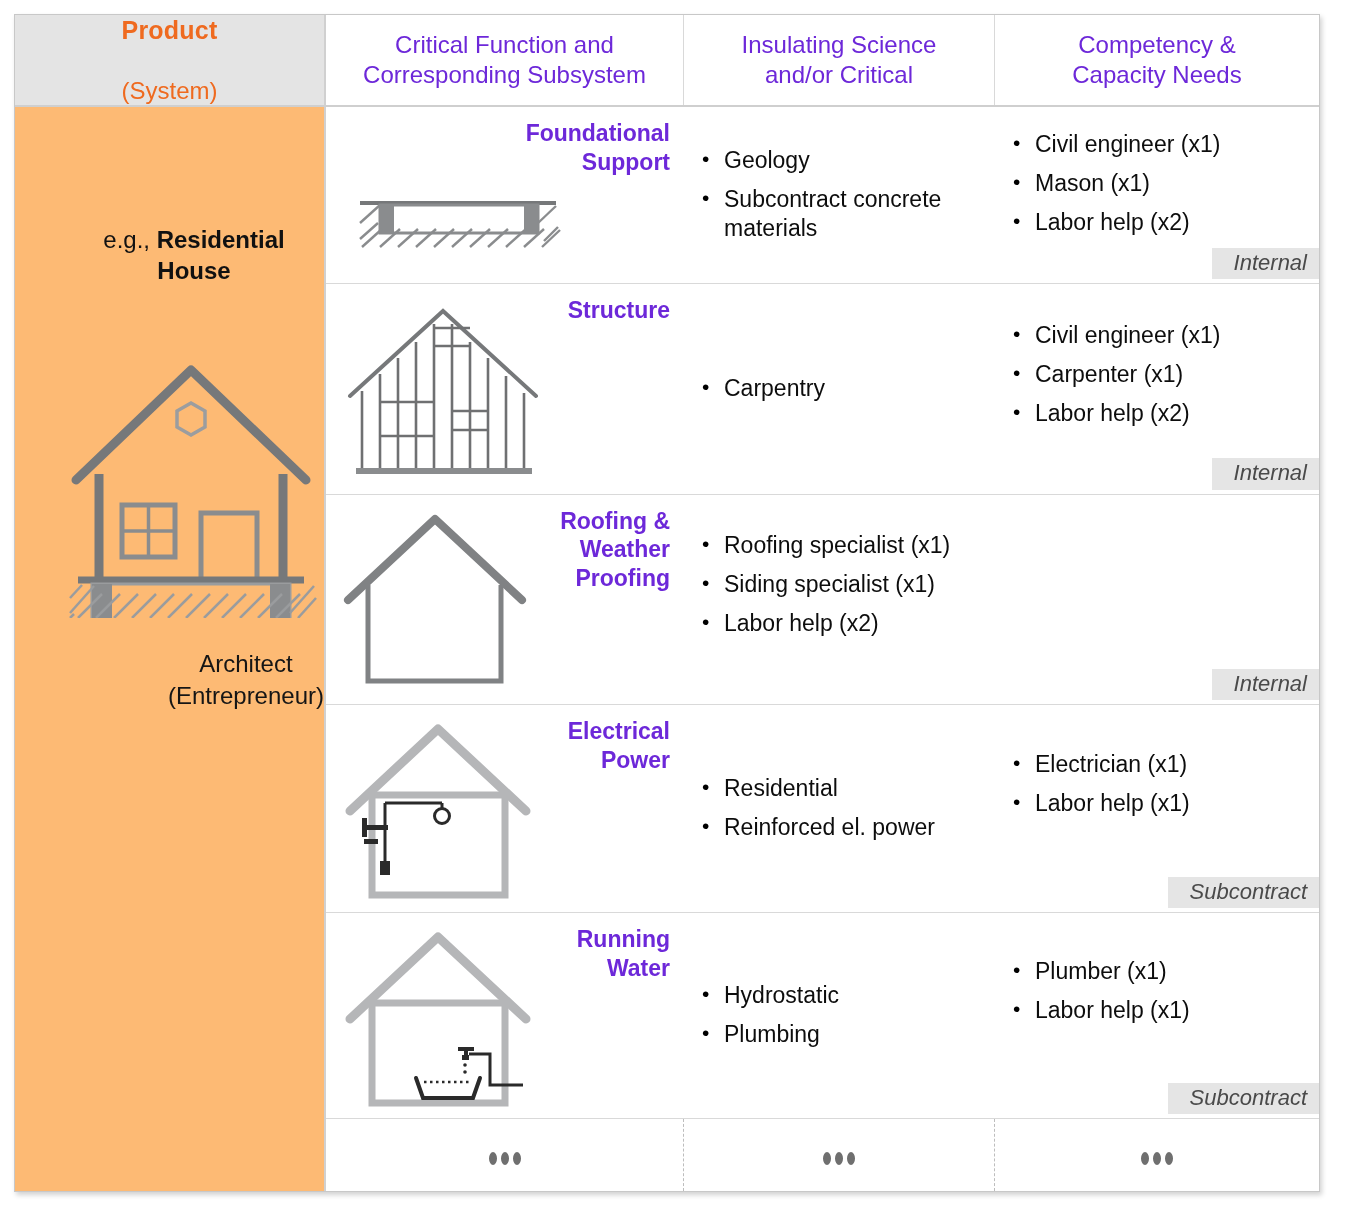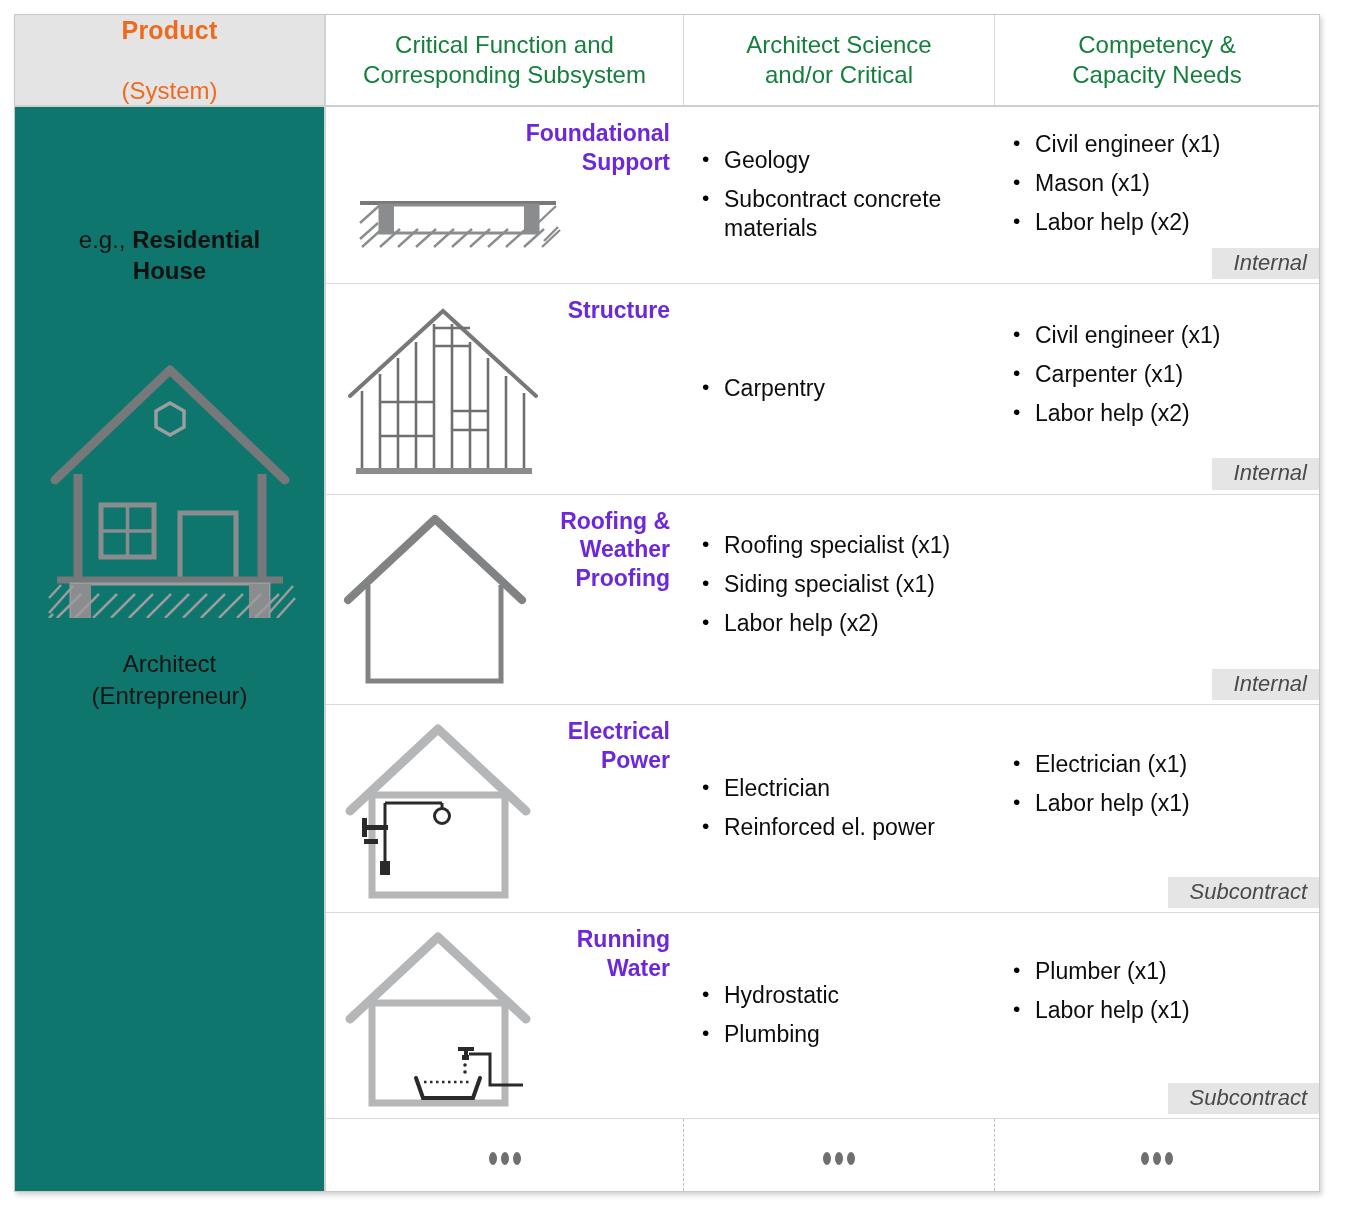--- a/index.html
+++ b/index.html
@@ -53,25 +53,25 @@
     font-weight: bold;
     font-size: 25px;
     letter-spacing: .2px;
   }
   .product-head .t2 {
     color: #ef6a1f;
     font-size: 24px;
   }
   .product-body {
     flex: 1 1 auto;
-    background: #0f766e;
+    background: #fdba74;
     position: relative;
     display: flex;
     flex-direction: column;
-    align-items: center;
+    align-items: flex-end;
   }
   .product-example {
     margin-top: 118px;
     text-align: center;
     font-size: 24px;
     color: #111;
     line-height: 1.28;
     width: 260px;
   }
   .product-example b { font-weight: bold; }
@@ -98,21 +98,21 @@
     height: 92px;
     flex: 0 0 92px;
     display: flex;
     border-bottom: 2px solid #cfcfcf;
   }
   .th {
     display: flex;
     align-items: center;
     justify-content: center;
     text-align: center;
-    color: #15803d;
+    color: #6d28d9;
     font-size: 24px;
     line-height: 1.24;
     padding: 0 6px;
   }
   .th.div { border-right: 1px solid #d9d9d9; }
   .c-func { flex: 0 0 358px; }
   .c-sci  { flex: 0 0 311px; }
   .c-comp { flex: 1 1 auto; }
 
   .row {
@@ -278,21 +278,21 @@
 
       <div class="thead">
         <div class="th c-func div">
           <div>
             <div>Critical Function and</div>
             <div>Corresponding Subsystem</div>
           </div>
         </div>
         <div class="th c-sci div">
           <div>
-            <div>Architect Science</div>
+            <div>Insulating Science</div>
             <div>and/or Critical</div>
           </div>
         </div>
         <div class="th c-comp">
           <div>
             <div>Competency &amp;</div>
             <div>Capacity Needs</div>
           </div>
         </div>
       </div>
@@ -438,21 +438,21 @@
               <rect x="42" y="146" width="10" height="14" fill="#2a2a2a"></rect>
 
               <rect x="26" y="110" width="24" height="5" fill="#2a2a2a"></rect>
               <rect x="24" y="103" width="5" height="19" fill="#2a2a2a"></rect>
               <rect x="26" y="124" width="14" height="5" fill="#2a2a2a"></rect>
             </svg>
           </div>
         </div>
         <div class="sci-cell div">
           <ul class="blist">
-            <li>Electrician</li>
+            <li>Residential</li>
             <li>Reinforced el. power</li>
           </ul>
         </div>
         <div class="comp-cell">
           <ul class="blist" style="margin-bottom:48px">
             <li>Electrician (x1)</li>
             <li>Labor help (x1)</li>
           </ul>
           <div class="badge">Subcontract</div>
         </div>

